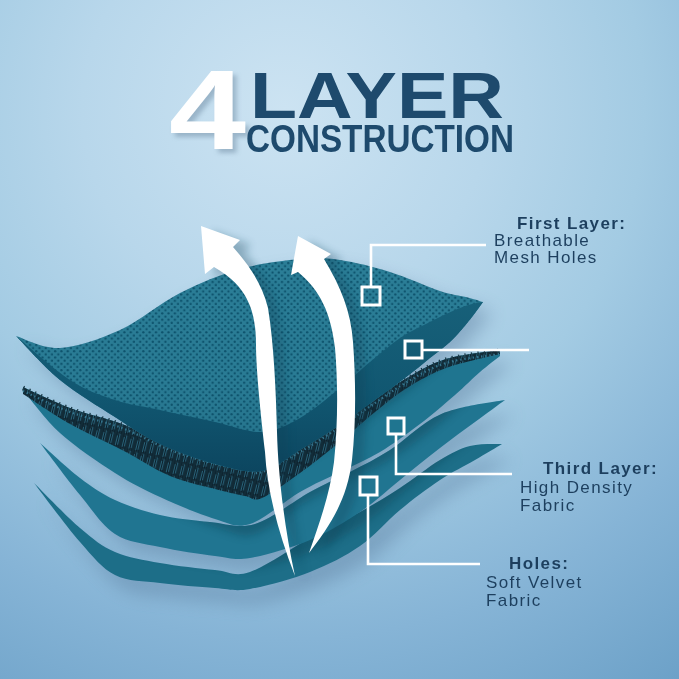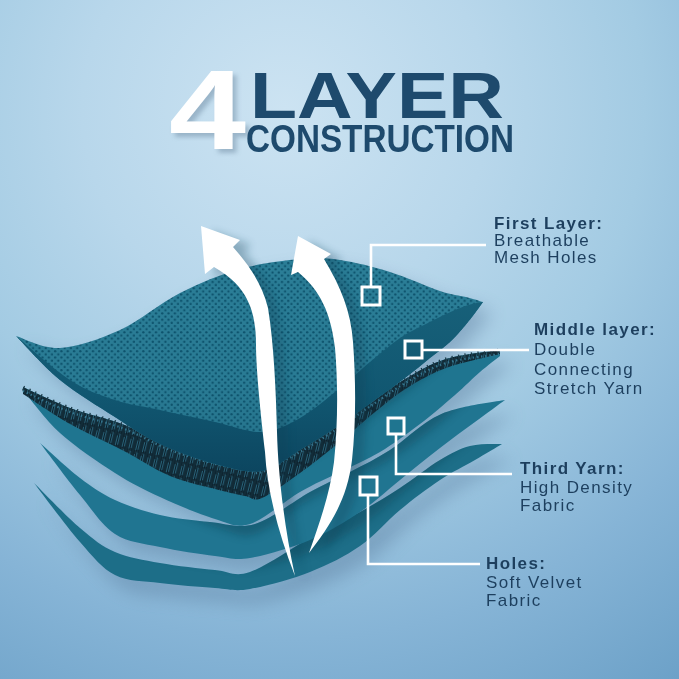--- a/index.html
+++ b/index.html
@@ -1,20 +1,20 @@
 <!DOCTYPE html>
 <html><head>
 <meta charset="utf-8">
 <style>
   html,body{margin:0;padding:0;}
   #stage{position:relative;width:679px;height:679px;overflow:hidden;
     background:radial-gradient(115% 115% at 42% 16%, #cce3f2 0%, #b8d7eb 26%, #a3cbe3 46%, #86b4d6 68%, #6ba0c7 90%, #669bc3 100%);
     font-family:"Liberation Sans", sans-serif;}
   .lbl{position:absolute;color:#1d3f5e;font-size:17px;letter-spacing:1.4px;line-height:18.6px;}
-  .lbl b{font-weight:bold;}
+  .lbl b{font-weight:bold;margin-left:23px;}
 </style>
 </head>
 <body>
 <div id="stage">
 <svg width="679" height="679" viewBox="0 0 679 679" style="position:absolute;left:0;top:0">
   <defs>
     <pattern id="dots" width="6.3" height="6.3" patternUnits="userSpaceOnUse">
       <rect width="6.3" height="6.3" fill="#2b7e97"></rect>
       <circle cx="1.6" cy="1.6" r="1.15" fill="#0d536d"></circle>
       <circle cx="4.75" cy="4.75" r="1.15" fill="#0d536d"></circle>
@@ -116,16 +116,15 @@
 
   <g font-family="Liberation Sans, sans-serif" font-weight="bold">
     <text x="0" y="0" transform="translate(173,153) scale(1.215,1)" font-size="114" fill="#6f8ba3" opacity="0.5" filter="url(#blur2)">4</text>
     <text x="0" y="0" transform="translate(169,149) scale(1.215,1)" font-size="114" fill="#ffffff">4</text>
     <text x="250" y="118" font-size="64" fill="#1e4a6d" textLength="254" lengthAdjust="spacingAndGlyphs">LAYER</text>
     <text x="246" y="152" font-size="39" fill="#1e4a6d" textLength="268" lengthAdjust="spacingAndGlyphs">CONSTRUCTION</text>
   </g>
 </svg>
 
 <div class="lbl" style="left:494px;top:216px;line-height:16.8px"><b>First Layer:</b><br>Breathable<br>Mesh Holes</div>
-<div class="lbl" style="left:534px;top:320px;line-height:19.8px"><b>Middle layer:</b><br>Double<br>Connecting<br>Stretch Yarn</div>
-<div class="lbl" style="left:520px;top:460px"><b>Third Yarn:</b><br>High Density<br>Fabric</div>
+<div class="lbl" style="left:520px;top:460px"><b>Third Layer:</b><br>High Density<br>Fabric</div>
 <div class="lbl" style="left:486px;top:555px"><b>Holes:</b><br>Soft Velvet<br>Fabric</div>
 </div>
 
 </body></html>

